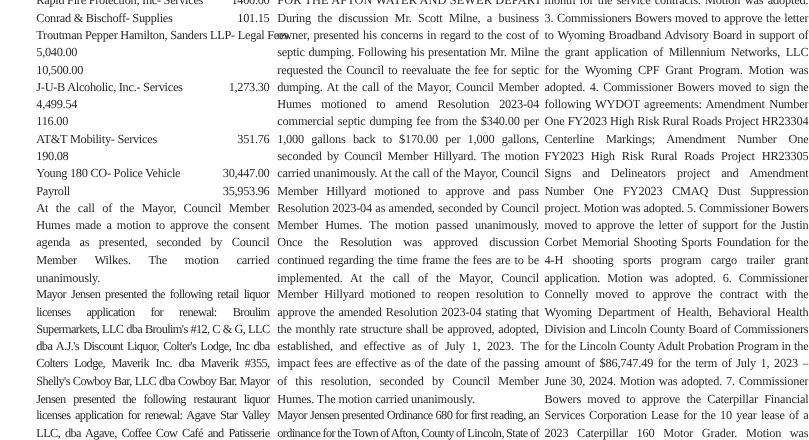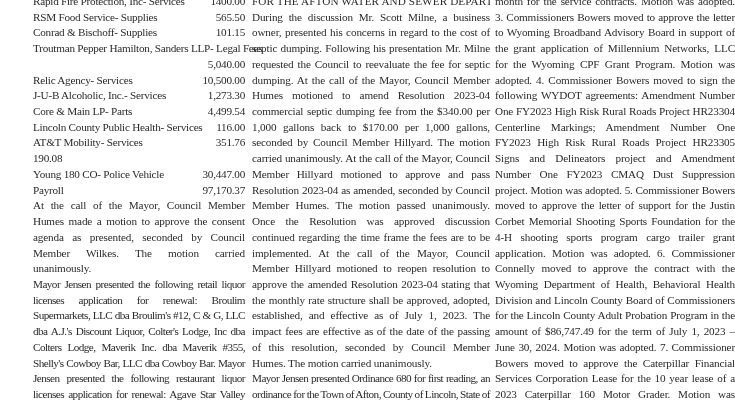--- a/index.html
+++ b/index.html
@@ -33,21 +33,21 @@
   .col3 { left: 495px; width: 240px; }
 
   .ledger-row {
     display: flex;
     justify-content: space-between;
     white-space: nowrap;
     height: 15.72px;
     letter-spacing: -0.25px;
   }
   .ledger-row .amt { text-align: right; }
-  .ledger-row.amount-only { justify-content: flex-end; }
+  .ledger-row.amount-only { justify-content: flex-start; }
 
   p.para {
     margin: 0;
     text-align: justify;
     text-align-last: left;
     hyphens: none;
     letter-spacing: -0.15px;
   }
   p.para.tight { letter-spacing: -0.55px; word-spacing: -0.6px; }
   .caps-line {
@@ -62,64 +62,57 @@
 
 <div class="page">
 
   <div class="col col1">
     <div>
       <div class="ledger-row">
           <span>Rapid Fire Protection, Inc- Services</span>
           <span class="amt">1400.00</span>
         </div>
       <div class="ledger-row">
-          <span>RSM Food Service- Supplies</span>
-          <span class="amt">565.50</span>
-        </div>
-      <div class="ledger-row">
           <span>Conrad &amp; Bischoff- Supplies</span>
           <span class="amt">101.15</span>
         </div>
       <div class="ledger-row">
           <span>Troutman Pepper Hamilton, Sanders LLP- Legal Fees</span>
           <span class="amt"></span>
         </div>
       <div class="ledger-row amount-only">
           <span class="amt">5,040.00</span>
         </div>
       <div class="ledger-row">
-          <span>Relic Agency- Services</span>
           <span class="amt">10,500.00</span>
         </div>
       <div class="ledger-row">
           <span>J-U-B Alcoholic, Inc.- Services</span>
           <span class="amt">1,273.30</span>
         </div>
       <div class="ledger-row">
-          <span>Core &amp; Main LP- Parts</span>
           <span class="amt">4,499.54</span>
         </div>
       <div class="ledger-row">
-          <span>Lincoln County Public Health- Services</span>
           <span class="amt">116.00</span>
         </div>
       <div class="ledger-row">
           <span>AT&amp;T Mobility- Services</span>
           <span class="amt">351.76</span>
         </div>
       <div class="ledger-row">
           <span class="amt">190.08</span>
         </div>
       <div class="ledger-row">
           <span>Young 180 CO- Police Vehicle</span>
           <span class="amt">30,447.00</span>
         </div>
       <div class="ledger-row">
           <span>Payroll</span>
-          <span class="amt">97,170.37</span>
+          <span class="amt">35,953.96</span>
         </div>
     </div>
     <p class="para">At the call of the Mayor, Council Member Humes made a motion to approve the consent agenda as presented, seconded by Council Member Wilkes. The motion carried unanimously.</p>
     <p class="para tight">Mayor Jensen presented the following retail liquor licenses application for renewal: Broulim Supermarkets, LLC dba Broulim's #12, C &amp; G, LLC dba A.J.'s Discount Liquor, Colter's Lodge, Inc dba Colters Lodge, Maverik Inc. dba Maverik #355, Shelly's Cowboy Bar, LLC dba Cowboy Bar. Mayor Jensen presented the following restaurant liquor licenses application for renewal: Agave Star Valley LLC, dba Agave, Coffee Cow Café and Patisserie LLC, dba Coffee Cow Café and Patisserie, Habif Enterprises, LLC dba Los Cabos Baja, Fathom Restaurant, LLC dba Fathom Restaurant, Salt River Café, LLC dba Salt River Grille. Mayor Jensen presented a new restaurant liquor license application for The Little Dragon LLC, dba The Little Dragon. Mayor Jensen presented the following bar &amp; grill liquor license application for renewal: Stellas 467, LLC dba Stellas 467 Doughbox &amp; Roadhouse. At the call of the Mayor, Council Member Humes made a motion to approve and renew the liquor licenses as presented, seconded by Council Member</p>
   </div>
 
   <div class="col col2">
     <div class="caps-line">FOR THE AFTON WATER AND SEWER DEPARTMENT.</div>
     <p class="para">During the discussion Mr. Scott Milne, a business owner, presented his concerns in regard to the cost of septic dumping. Following his presentation Mr. Milne requested the Council to reevaluate the fee for septic dumping. At the call of the Mayor, Council Member Humes motioned to amend Resolution 2023-04 commercial septic dumping fee from the $340.00 per 1,000 gallons back to $170.00 per 1,000 gallons, seconded by Council Member Hillyard. The motion carried unanimously. At the call of the Mayor, Council Member Hillyard motioned to approve and pass Resolution 2023-04 as amended, seconded by Council Member Humes. The motion passed unanimously. Once the Resolution was approved discussion continued regarding the time frame the fees are to be implemented. At the call of the Mayor, Council Member Hillyard motioned to reopen resolution to approve the amended Resolution 2023-04 stating that the monthly rate structure shall be approved, adopted, established, and effective as of July 1, 2023. The impact fees are effective as of the date of the passing of this resolution, seconded by Council Member Humes. The motion carried unanimously.</p>
     <p class="para tight">Mayor Jensen presented Ordinance 680 for first reading, an ordinance for the Town of Afton, County of Lincoln, State of Wyoming, for the annual appropriation for fiscal year July 1, 2023 through June 30, 2024. At the call of the Mayor, Council Member Humes motioned to approve the fiscal budget on first reading, seconded by Council Member Hillyard. The motion carried unanimously. Discussion was held in regard to scheduling a Special Council meeting for the purpose of discussing and considering passing Ordinance 680 on third reading. At the call of the Mayor, Council Member Wilkes motioned to schedule a Special Council Meeting for Wednesday, June 14, 2023, for the purpose of approving or denying Ordinance 680 on third reading, seconded by Council Member Hillyard. The motion passed unanimously.</p>

